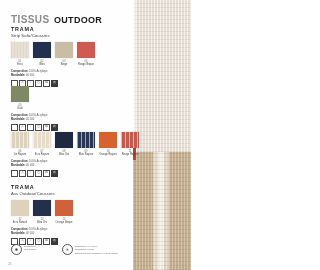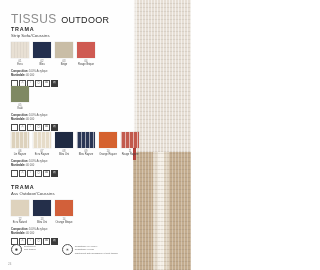--- a/index.html
+++ b/index.html
@@ -38,22 +38,22 @@
     background:
       repeating-linear-gradient(90deg, rgba(255,255,255,.28) 0 1px, rgba(0,0,0,0) 1px 3px),
       repeating-linear-gradient(0deg, rgba(120,105,88,.16) 0 1px, rgba(0,0,0,0) 1px 4px);
   }
   .tex-red{
     position:absolute;left:133px;top:138px;width:3px;height:22px;background:#b4413a;
   }
 
   
   .hdr{position:absolute;left:11px;top:9px;white-space:nowrap;}
-  .hdr .t1{font-size:12px;letter-spacing:.4px;color:#8c8c8c;font-weight:400;}
-  .hdr .t2{font-size:9px;letter-spacing:.3px;color:#1a1a1a;font-weight:400;}
+  .hdr .t1{font-size:10px;letter-spacing:.4px;color:#8c8c8c;font-weight:700;}
+  .hdr .t2{font-size:9px;letter-spacing:.3px;color:#1a1a1a;font-weight:700;}
 
   
   .sec-title{font-size:5.4px;font-weight:700;letter-spacing:.8px;color:#2a2a2a;}
   .sec-sub{font-size:4.2px;color:#3a3a3a;margin-top:1.2px;letter-spacing:.1px;}
 
   .swrow{display:flex;gap:4px;margin-top:4px;}
   .chip{width:18px;height:16px;box-shadow:0 0 0 .4px rgba(0,0,0,.10);}
   .cap{margin-top:1.5px;text-align:center;width:18px;}
   .cap .ref{font-size:2.6px;color:#6b6b6b;line-height:1.25;}
   .cap .nm{font-size:2.6px;color:#3d3d3d;line-height:1.25;}

